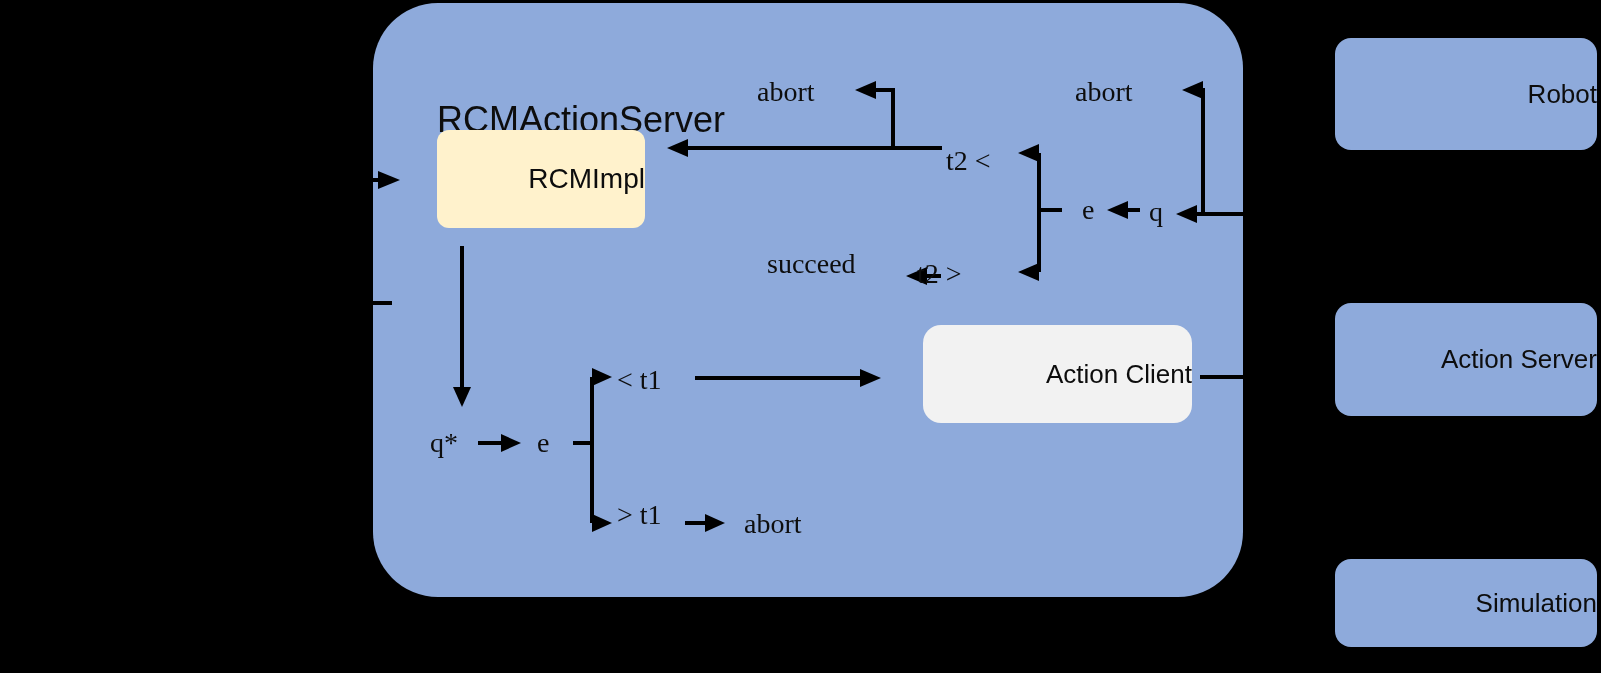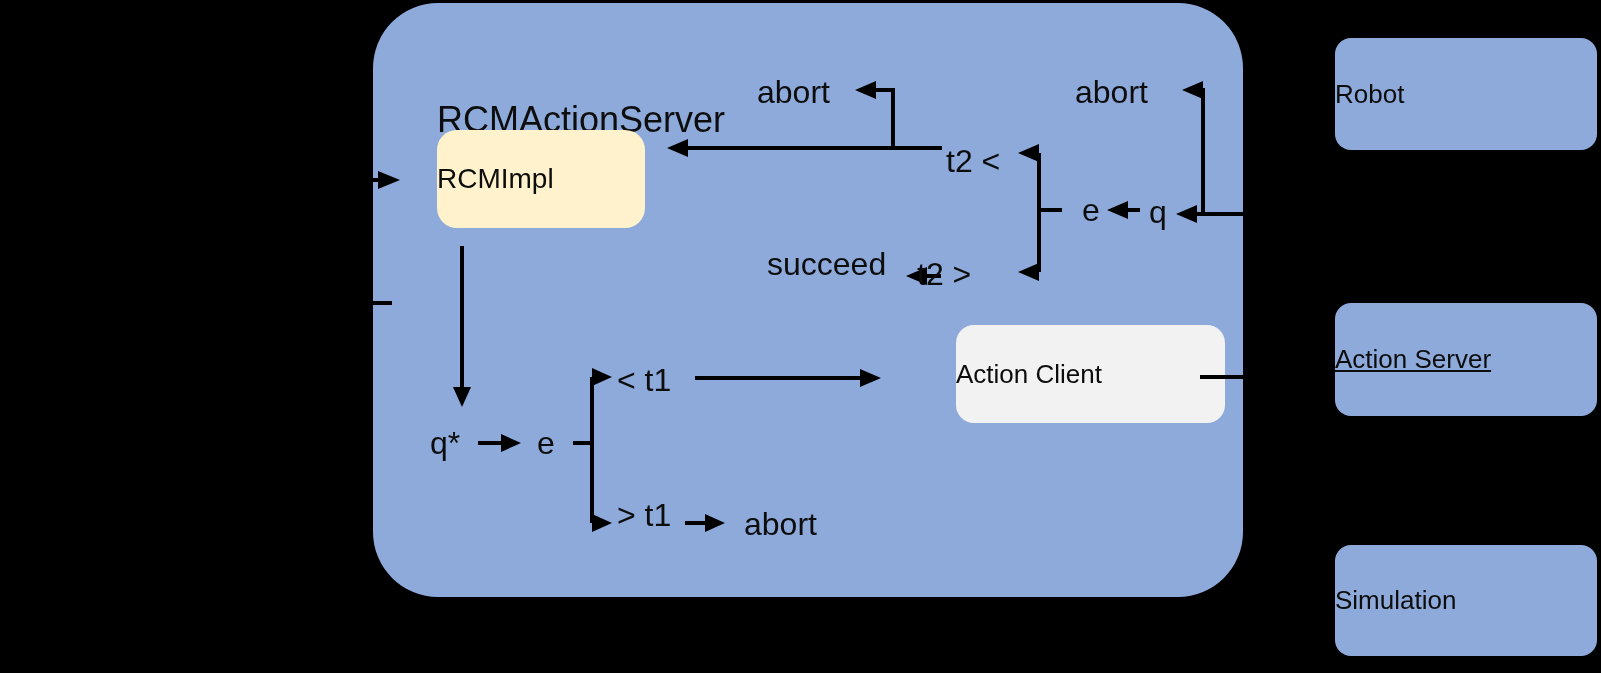--- a/index.html
+++ b/index.html
@@ -11,50 +11,50 @@
     --text:#0d0d0d;
     --line:#000000;
   }
   html,body{margin:0;padding:0;background:var(--background);}
   #stage{
     position:relative;width:1601px;height:673px;overflow:hidden;
     background:var(--background);
     font-family:"Liberation Sans",sans-serif;
     color:var(--text);
   }
-  .box{position:absolute;box-sizing:border-box;display:flex;align-items:center;justify-content:flex-start;}
+  .box{position:absolute;box-sizing:border-box;display:flex;align-items:center;justify-content:flex-end;}
   .server{
     left:373px;top:3px;width:870px;height:594px;
     background:var(--server-fill);border-radius:65px;
   }
   .server-title{
     position:absolute;left:437px;top:52px;
     font-size:36px;line-height:1.1;color:var(--text);margin-top:48px;
   }
   .impl{
     left:437px;top:130px;width:208px;height:98px;
-    background:var(--impl-fill);border-radius:20px;
+    background:var(--impl-fill);border-radius:12px;
     font-size:28px;
   }
   .client{
-    left:956px;top:325px;width:269px;height:98px;
+    left:923px;top:325px;width:269px;height:98px;
     background:var(--client-fill);border-radius:18px;
     font-size:26px;
   }
   .external{
     left:1335px;width:262px;height:112px;
     background:var(--external-fill);border-radius:16px;
     font-size:26px;
   }
   .ext-robot{top:38px;}
-  .ext-action-server{top:303px;height:113px;text-decoration:underline;}
-  .ext-simulation{top:545px;height:111px;}
+  .ext-action-server{top:303px;height:113px;}
+  .ext-simulation{top:559px;height:88px;}
   .lbl{
-    position:absolute;font-size:32px;line-height:1;white-space:nowrap;
-    transform:translateY(-50%);color:var(--text);
+    position:absolute;font-size:28px;line-height:1;white-space:nowrap;
+    transform:translateY(-50%);color:var(--text);font-family:Liberation Serif, serif;
   }
   #wires{position:absolute;left:0;top:0;width:1601px;height:673px;pointer-events:none;}
   #wires path{stroke:var(--line);stroke-width:4;fill:none;}
   #wires polygon{fill:var(--line);stroke:none;}
 </style>
 </head>
 <body>
 
 <div id="stage">
 

